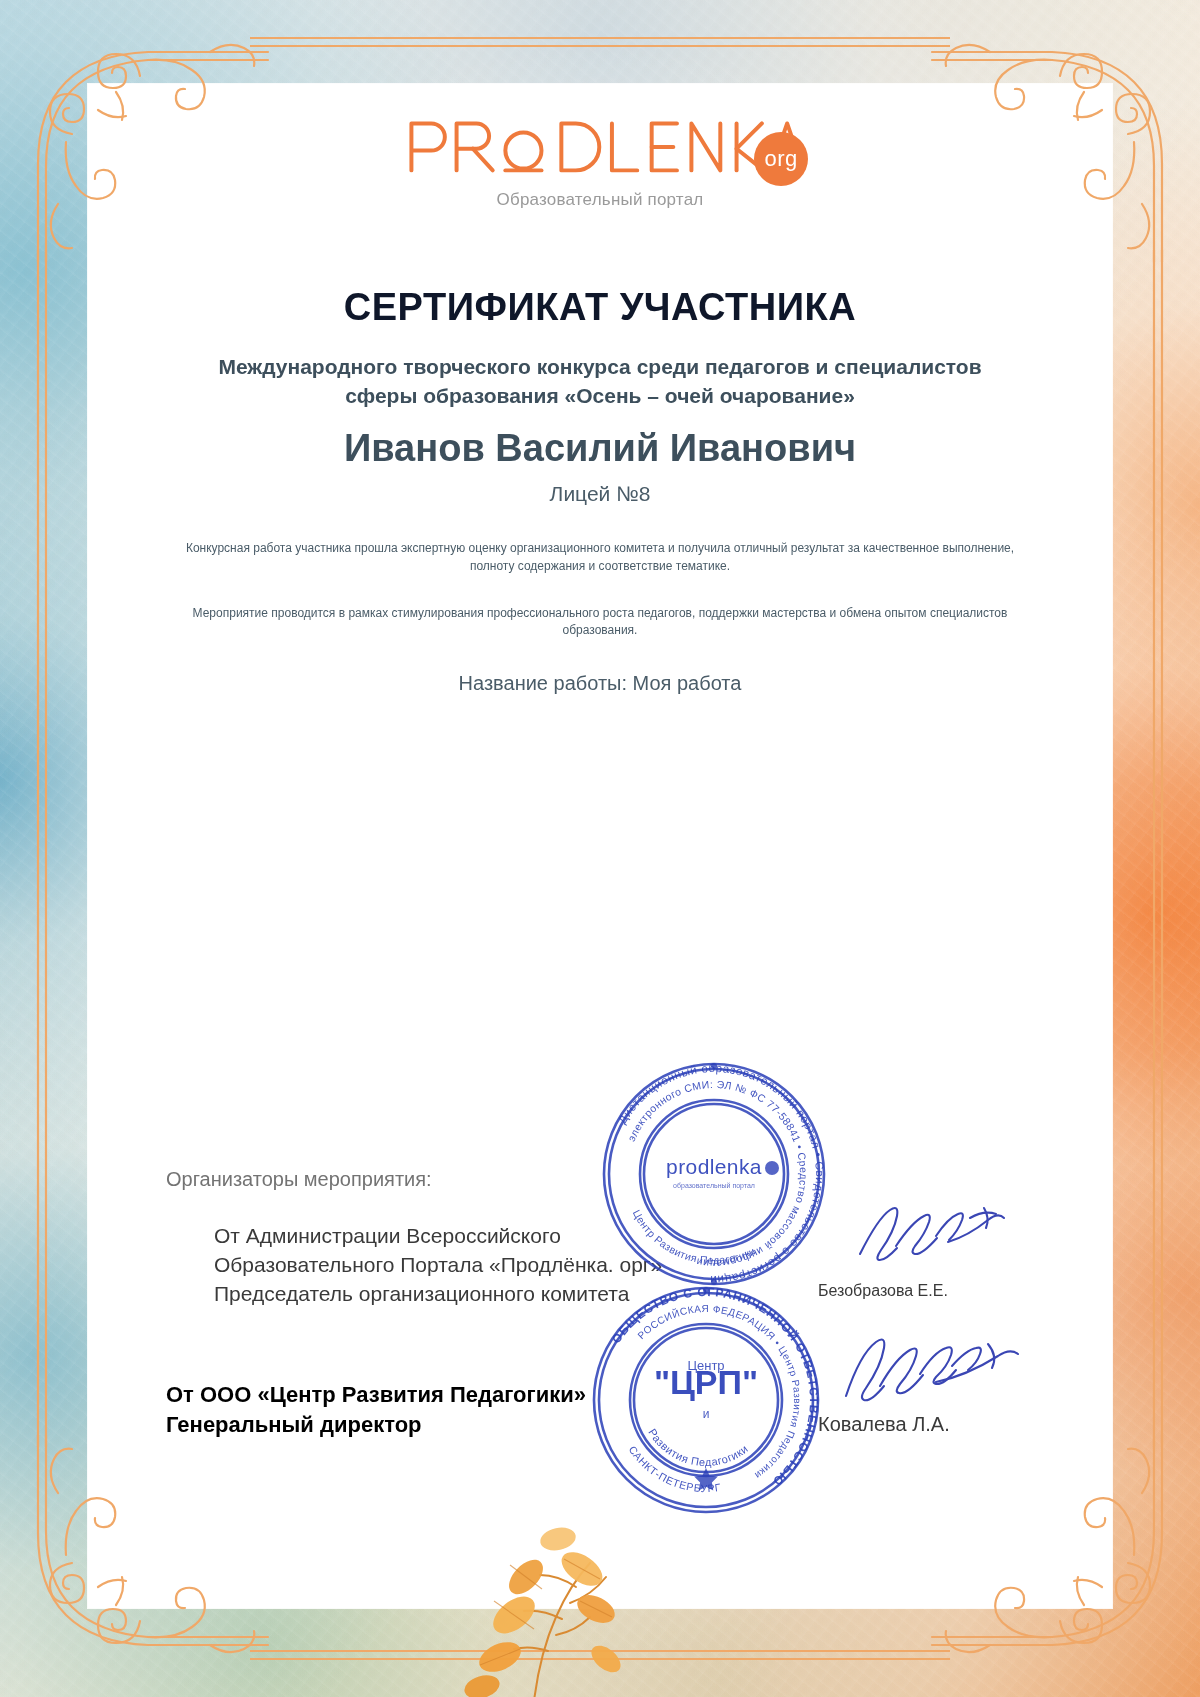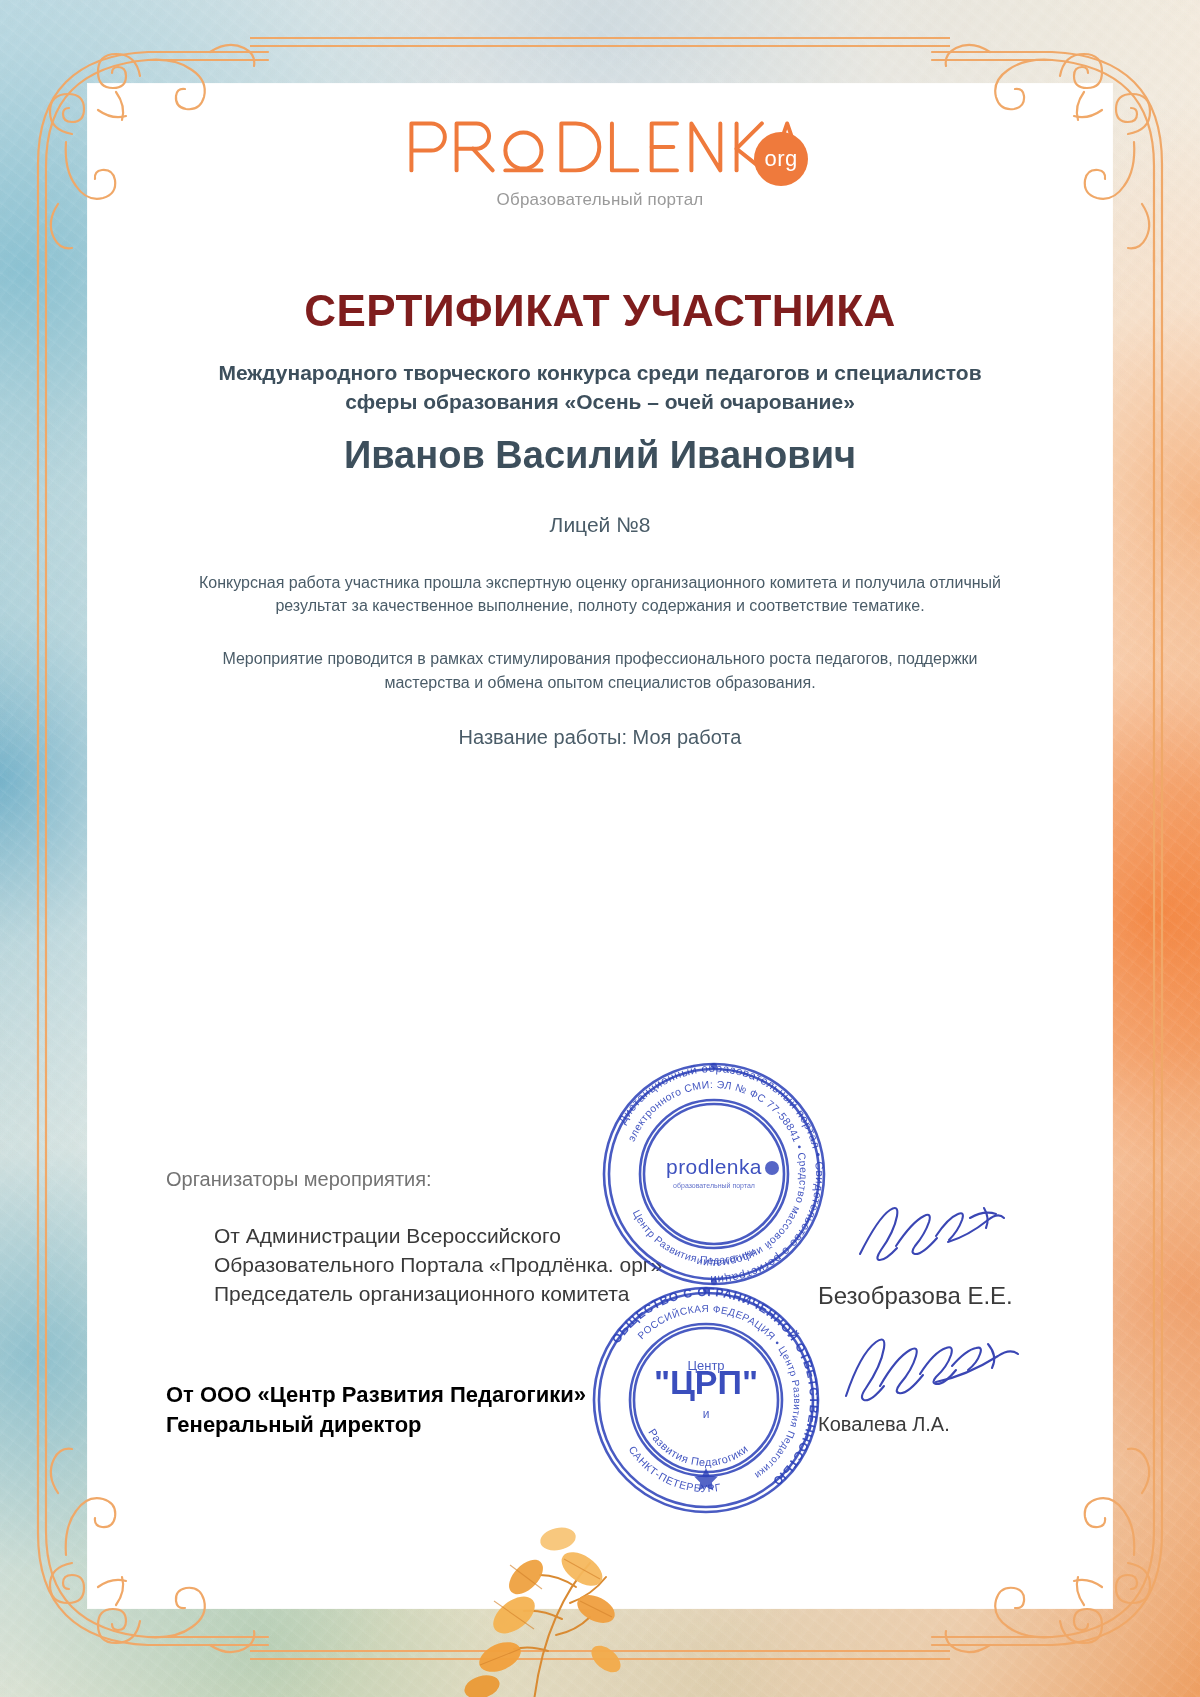--- a/index.html
+++ b/index.html
@@ -122,24 +122,24 @@
   
   .content {
     position: absolute;
     left: 118px;
     width: 964px;
     top: 286px;
     text-align: center;
     color: #3c4f5b;
   }
   .cert-title {
-    font-size: 44px;
+    font-size: 38px;
     font-weight: bold;
     letter-spacing: 0.5px;
-    color: #7f1d1d;
+    color: #0f172a;
     margin: 0;
     line-height: 1.12;
   }
   .cert-sub {
     margin: 24px auto 8px;
     max-width: 840px;
     font-size: 21px;
     font-weight: bold;
     line-height: 1.38;
     color: #3d4f5c;
@@ -151,28 +151,28 @@
     color: #4a5c68;
   }
   .recipient {
     margin-top: 18px;
     font-size: 38px;
     font-weight: bold;
     color: #3d4f5c;
     line-height: 1.1;
   }
   .org-line {
-    margin-top: 36px;
+    margin-top: 12px;
     font-size: 21px;
     color: #4a5c68;
   }
   .para {
     margin: 34px auto 0;
     max-width: 830px;
-    font-size: 16px;
+    font-size: 12px;
     line-height: 1.45;
     color: #4a5c68;
   }
   .para.second { margin-top: 30px; }
   .work-line {
     margin-top: 32px;
     font-size: 20px;
     color: #4a5c68;
   }
   .date-line {
@@ -208,21 +208,21 @@
     left: 166px; top: 220px;
     font-size: 22px;
     line-height: 1.38;
     color: #000000;
     white-space: pre-line;
     font-weight: bold;
   }
   .signer-one {
     position: absolute;
     left: 818px; top: 122px;
-    font-size: 24px;
+    font-size: 16px;
     color: #3a3a3a;
   }
   .signer-two {
     position: absolute;
     left: 818px; top: 253px;
     font-size: 20px;
     color: #3a3a3a;
   }
 
   

